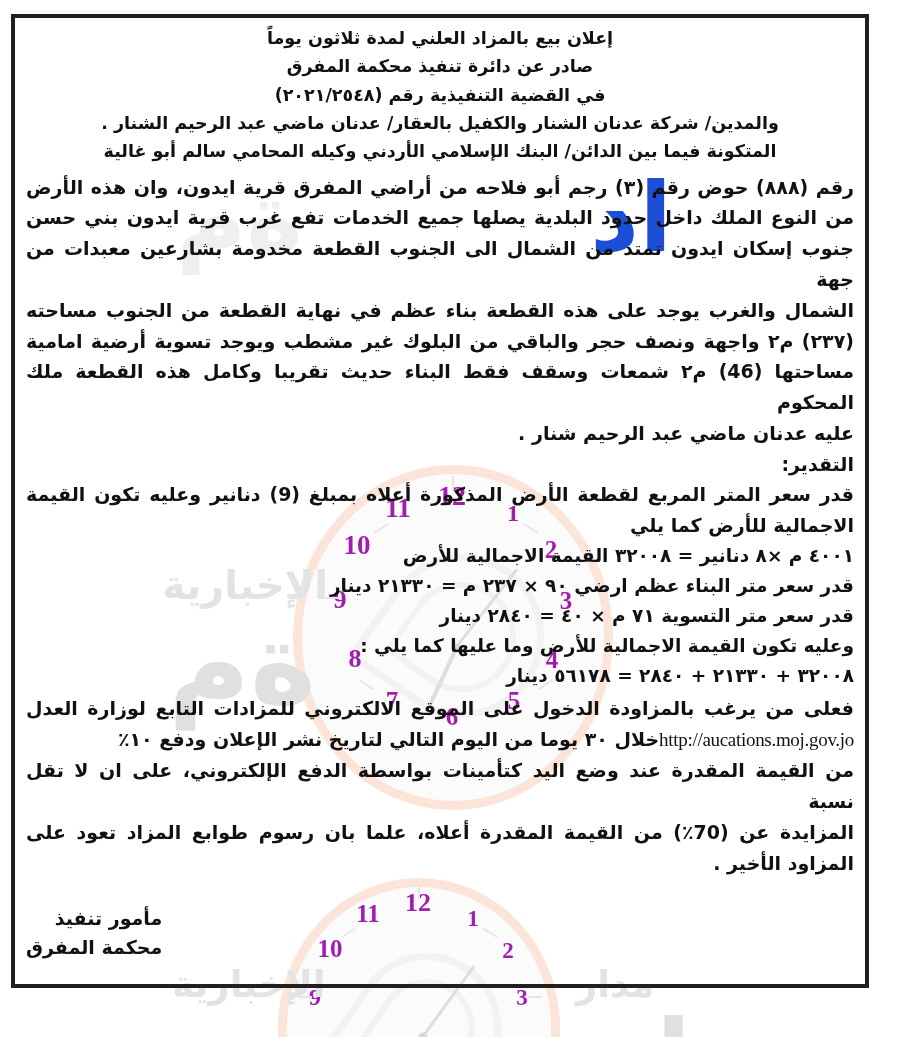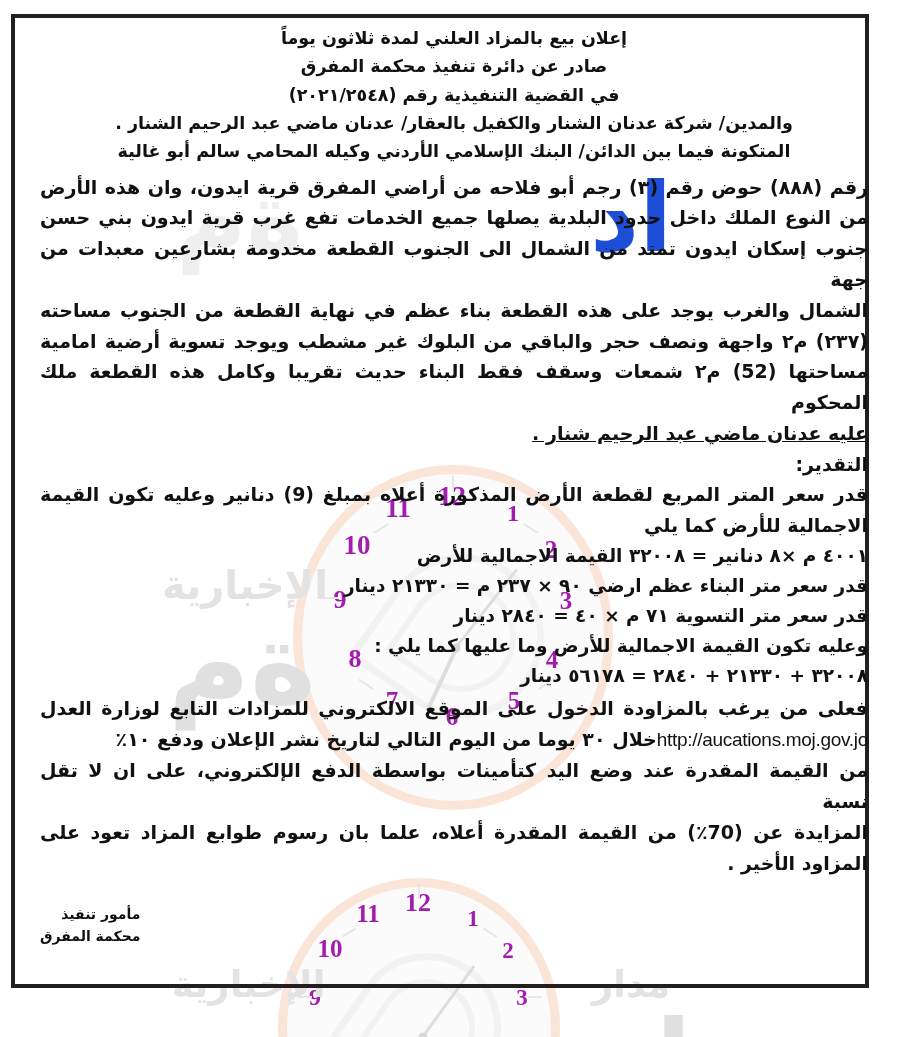--- a/index.html
+++ b/index.html
@@ -85,21 +85,21 @@
     width: 858px;
     height: 974px;
     border: 4px solid #231f20;
     box-sizing: border-box;
     z-index: 2;
   }
 
   
   #content {
     position: absolute;
-    left: 40px;
+    left: 26px;
     top: 24px;
     width: 828px;
     z-index: 3;
     color: #111111;
   }
 
   .hdr-line {
     text-align: center;
     font-weight: 700;
     font-size: 17.5px;
@@ -129,33 +129,33 @@
     margin: 0;
   }
   .calc-right {
     text-align: right;
     font-weight: 700;
     font-size: 18.5px;
     line-height: 1.62;
     margin: 0;
   }
   .url-serif {
-    font-family: Liberation Sans, sans-serif;
+    font-family: Liberation Serif, serif;
     font-weight: 400;
     font-size: 19px;
     letter-spacing: -0.3px;
   }
   #signature-block {
     margin-top: 26px;
     text-align: right;
     direction: rtl;
   }
   #signature-block .sig-line {
     font-weight: 700;
-    font-size: 14px;
+    font-size: 19px;
     line-height: 1.52;
     
     padding-inline-start: 0;
   }
   #signature-inner {
     display: inline-block;
     text-align: right;
     float: left;
   }
   .clearfix::after { content: ""; display: table; clear: both; }
@@ -218,21 +218,21 @@
   <div class="wm-tick" style="left:341px; top:921px; width:2px; height:16px; transform:rotate(58deg);"></div>
   <div class="wm-tick" style="left:298px; top:996px; width:14px; height:2px;"></div>
   <div class="wm-tick" style="left:528px; top:996px; width:14px; height:2px;"></div>
 
   <div class="wm-text" style="left:162px; top:565px; font-size:40px;">الإخبارية</div>
   <div class="wm-text" style="left:168px; top:608px; font-size:112px; color:#e0e0e0;">ةم</div>
 
   <div class="wm-text" style="left:172px; top:966px; font-size:37px;">الإخبارية</div>
   <div class="wm-text" style="left:180px; top:1006px; font-size:104px; color:#e0e0e0;">ةم</div>
 
-  <div class="wm-text" style="left:592px; top:966px; font-size:37px;">مدار</div>
+  <div class="wm-text" style="left:576px; top:966px; font-size:37px;">مدار</div>
   <div class="wm-text" style="left:596px; top:1006px; font-size:104px; color:#e0e0e0;">ار</div>
 
   <div class="wm-text" style="left:590px; top:170px; font-size:96px; color:#1d4ed8;">اد</div>
   <div class="wm-text" style="left:176px; top:170px; font-size:96px; color:#efefef;">ةم</div>
 </div>
 
 <div id="page-frame"></div>
 
 <div id="content">
 
@@ -243,22 +243,22 @@
     <div class="hdr-line">والمدين/ شركة عدنان الشنار والكفيل بالعقار/ عدنان ماضي عبد الرحيم الشنار .</div>
     <div class="hdr-line">المتكونة فيما بين الدائن/ البنك الإسلامي الأردني وكيله المحامي سالم أبو غالية</div>
   </div>
 
   <div id="property-description" style="margin-top:6px;">
     <p class="body-par par-just">رقم (٨٨٨) حوض رقم (٣) رجم أبو فلاحه من أراضي المفرق قرية ايدون، وان هذه الأرض</p>
     <p class="body-par par-just">من النوع الملك داخل حدود البلدية يصلها جميع الخدمات تفع غرب قرية ايدون بني حسن</p>
     <p class="body-par par-just">جنوب إسكان ايدون تمتد من الشمال الى الجنوب القطعة مخدومة بشارعين معبدات من جهة</p>
     <p class="body-par par-just">الشمال والغرب يوجد على هذه القطعة بناء عظم في نهاية القطعة من الجنوب مساحته</p>
     <p class="body-par par-just">(٢٣٧) م٢ واجهة ونصف حجر والباقي من البلوك غير مشطب ويوجد تسوية أرضية امامية</p>
-    <p class="body-par par-just">مساحتها (52) م٢ شمعات وسقف فقط البناء حديث تقريبا وكامل هذه القطعة ملك المحكوم</p>
-    <p class="body-par" style="text-align:left;text-decoration:underline;">عليه عدنان ماضي عبد الرحيم شنار .</p>
+    <p class="body-par par-just">مساحتها (46) م٢ شمعات وسقف فقط البناء حديث تقريبا وكامل هذه القطعة ملك المحكوم</p>
+    <p class="body-par" style="text-align:left;">عليه عدنان ماضي عبد الرحيم شنار .</p>
   </div>
 
   <div id="valuation-section">
     <p class="sec-head">التقدير:</p>
     <p class="body-par par-just">قدر سعر المتر المربع لقطعة الأرض المذكورة أعلاه بمبلغ (9) دنانير وعليه تكون القيمة</p>
     <p class="body-par" style="text-align:right;">الاجمالية للأرض كما يلي</p>
     <p class="calc-right">٤٠٠١ م ×٨ دنانير = ٣٢٠٠٨ القيمة الاجمالية للأرض</p>
     <p class="calc-right">قدر سعر متر البناء عظم ارضي ٩٠ × ٢٣٧ م = ٢١٣٣٠ دينار</p>
     <p class="calc-right">قدر سعر متر التسوية ٧١ م × ٤٠ = ٢٨٤٠ دينار</p>
     <p class="calc-right">وعليه تكون القيمة الاجمالية للأرض وما عليها كما يلي :</p>

